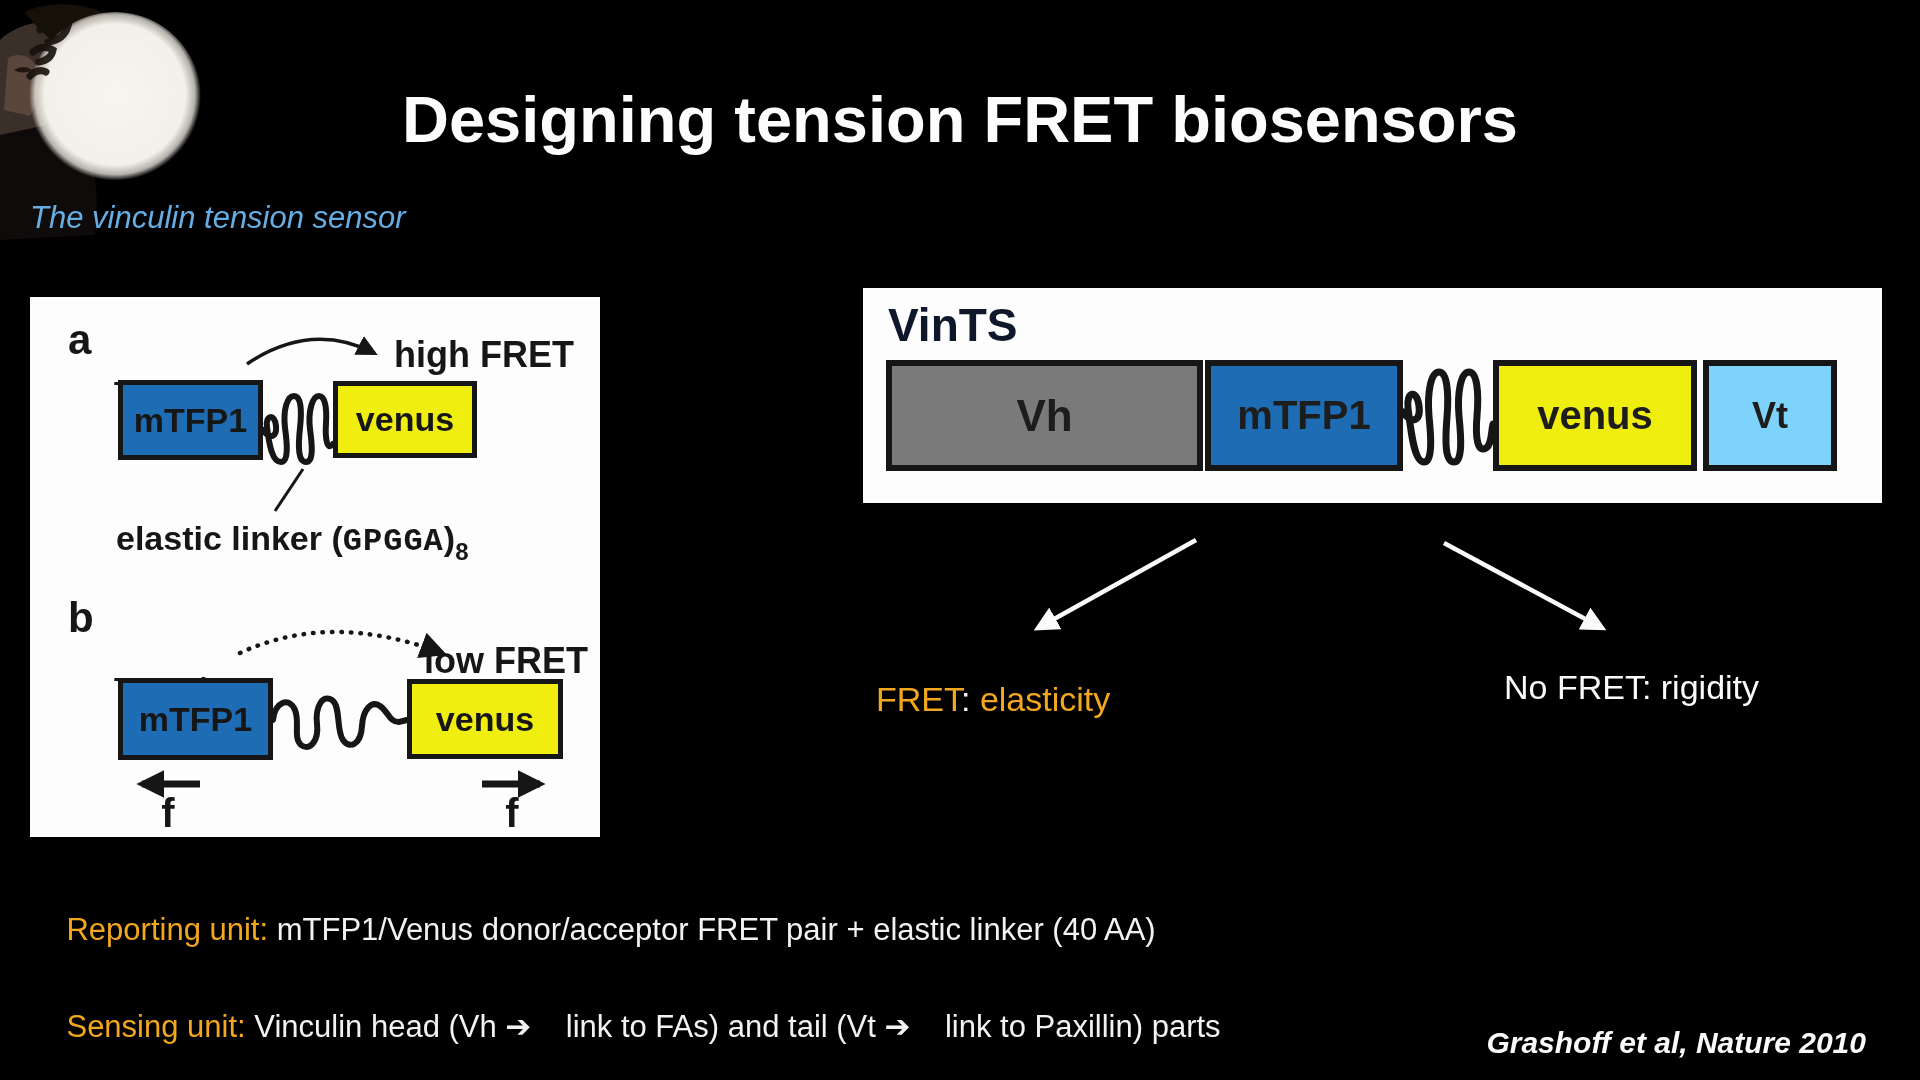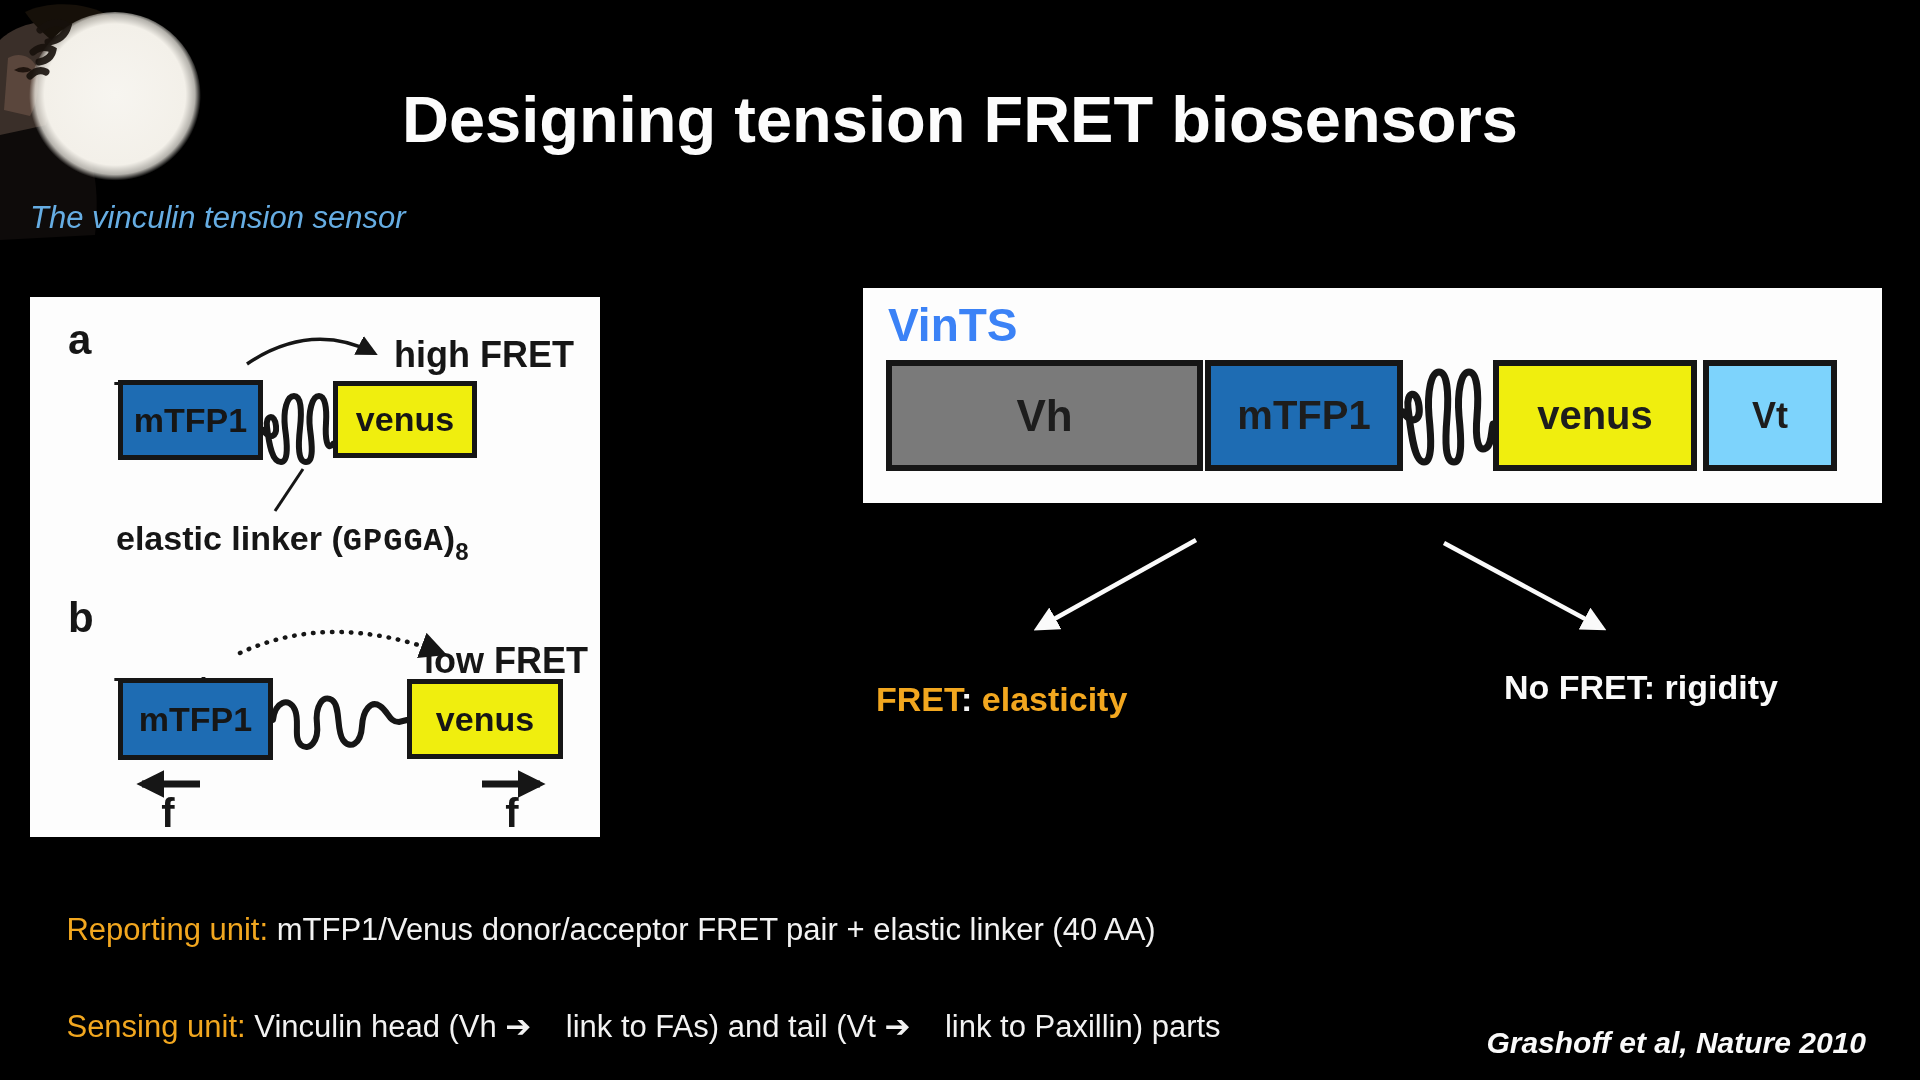--- a/index.html
+++ b/index.html
@@ -30,28 +30,28 @@
     color:#161616;font-weight:700;font-size:34px;
   }
   .blue{background:#1E6CB3;}
   .yellow{background:#F0EE0E;}
   #elastic-row{position:absolute;left:86px;top:222px;font-size:34px;font-weight:700;color:#161616;white-space:nowrap;}
   #elastic-row .mono{font-family:"Liberation Mono",monospace;font-size:32px;letter-spacing:1px;}
   #elastic-row .sub{font-size:24px;vertical-align:-10px;}
   .f-label{position:absolute;width:60px;text-align:center;font-size:40px;font-weight:700;color:#161616;}
   .overlay{position:absolute;left:0;top:0;pointer-events:none;}
   
-  #vints-title{position:absolute;left:25px;top:10px;font-size:46px;font-weight:700;color:#3b82f6;}
+  #vints-title{position:absolute;left:25px;top:10px;font-size:46px;font-weight:700;color:#0f172a;}
   .seg{
     position:absolute;top:72px;height:111px;border:6px solid #161616;box-sizing:border-box;
     display:flex;align-items:center;justify-content:center;
     color:#1d1d1d;font-weight:700;
   }
   
-  .callout{position:absolute;font-size:34px;font-weight:700;white-space:nowrap;}
+  .callout{position:absolute;font-size:34px;font-weight:400;white-space:nowrap;}
   #fret-elasticity{left:876px;top:680px;color:#F2A71F;}
   #fret-elasticity .colon{color:#f5f5f5;}
   #no-fret{left:1504px;top:668px;color:#fafafa;}
   .note-line{position:absolute;left:32px;font-size:31px;color:#f2f2f2;white-space:pre;}
   .note-line .note-label{color:#F2A71F;}
   #note-reporting{top:876px;}
   #note-sensing{top:972px;}
   #citation{
     position:absolute;right:54px;top:1016px;color:#fafafa;
     font-size:30px;font-style:italic;font-weight:700;margin-top:10px;

